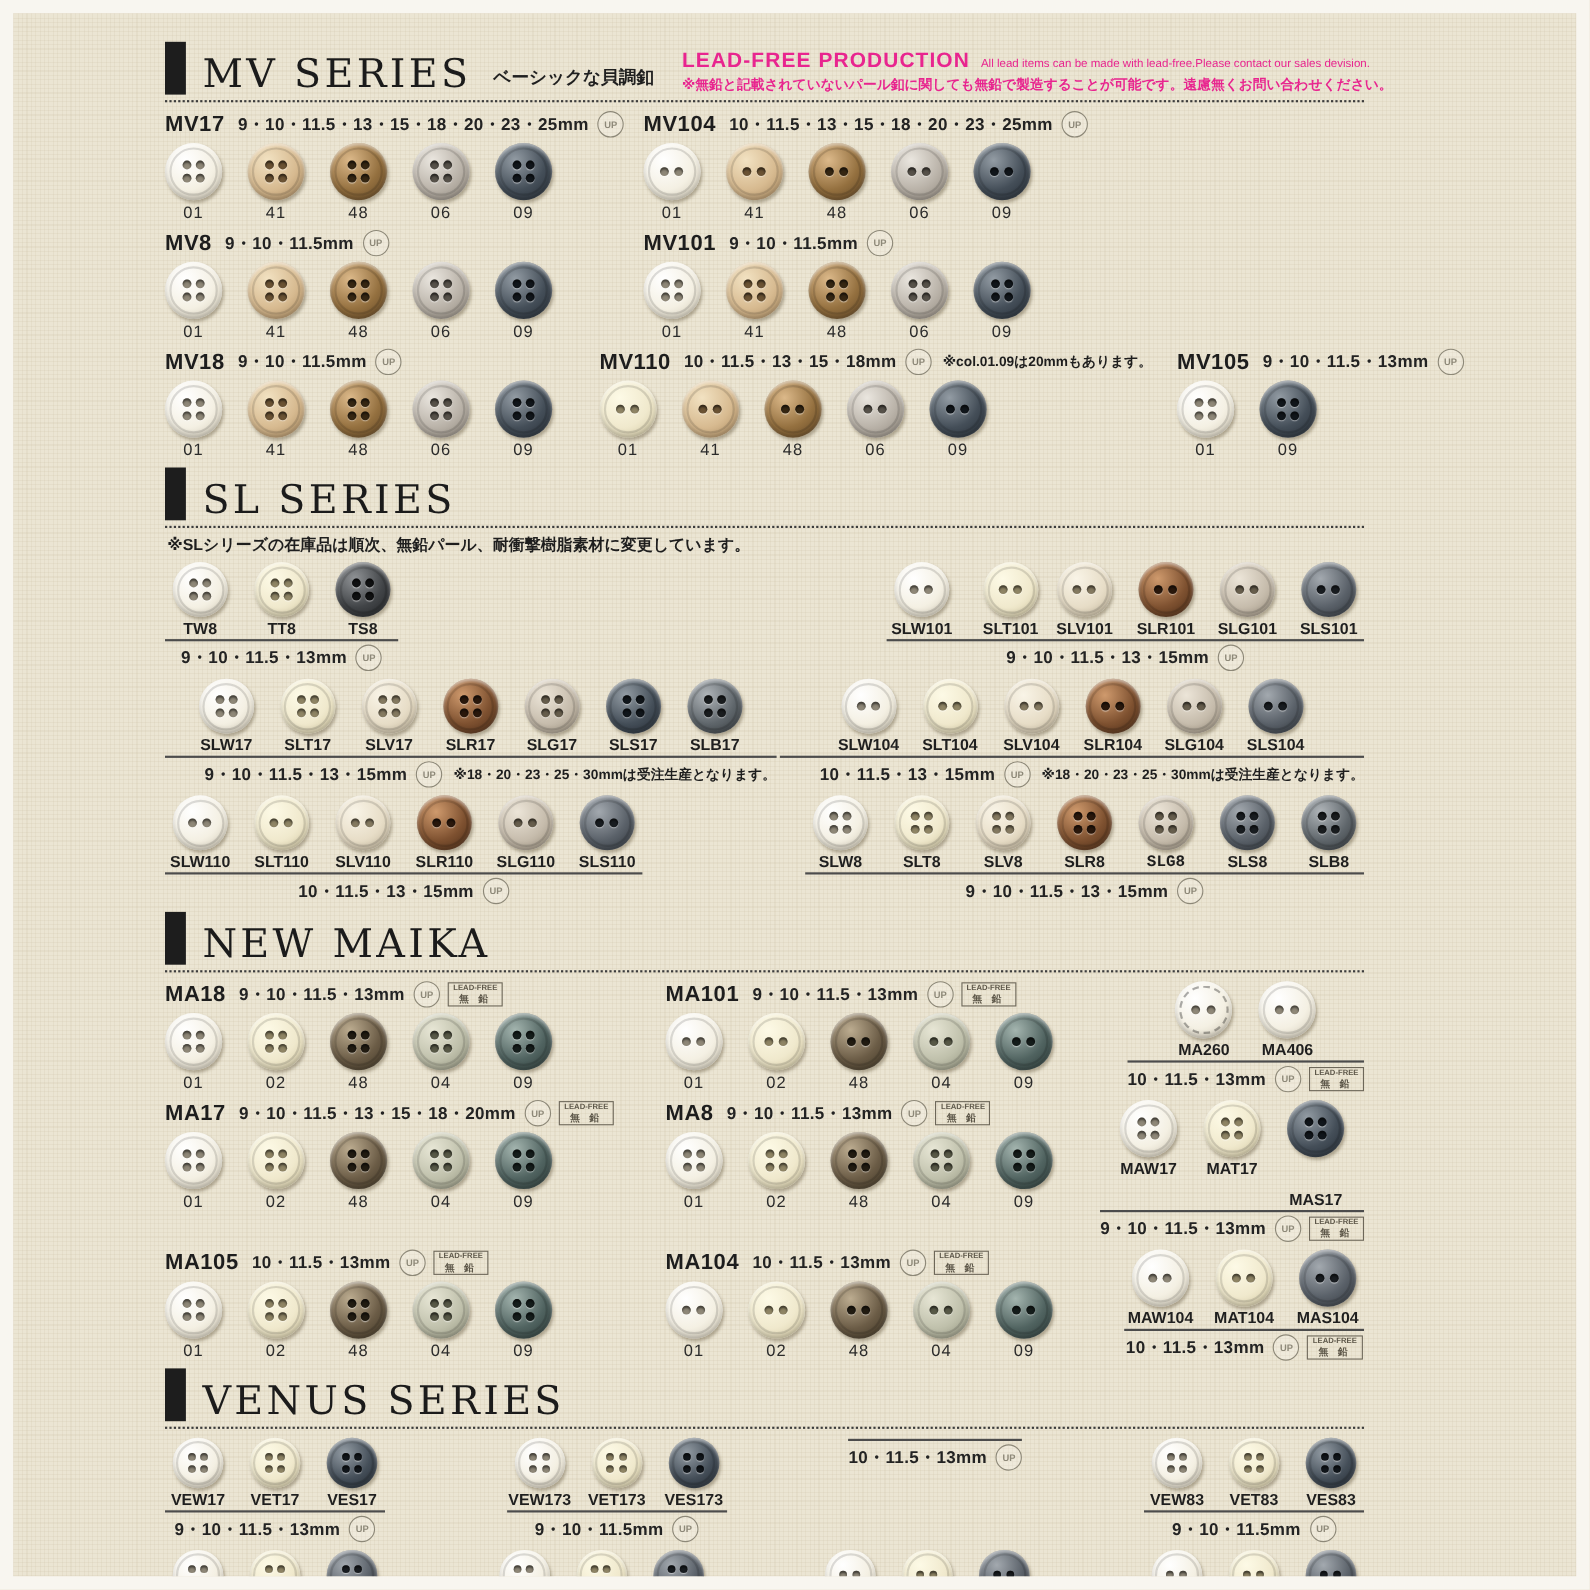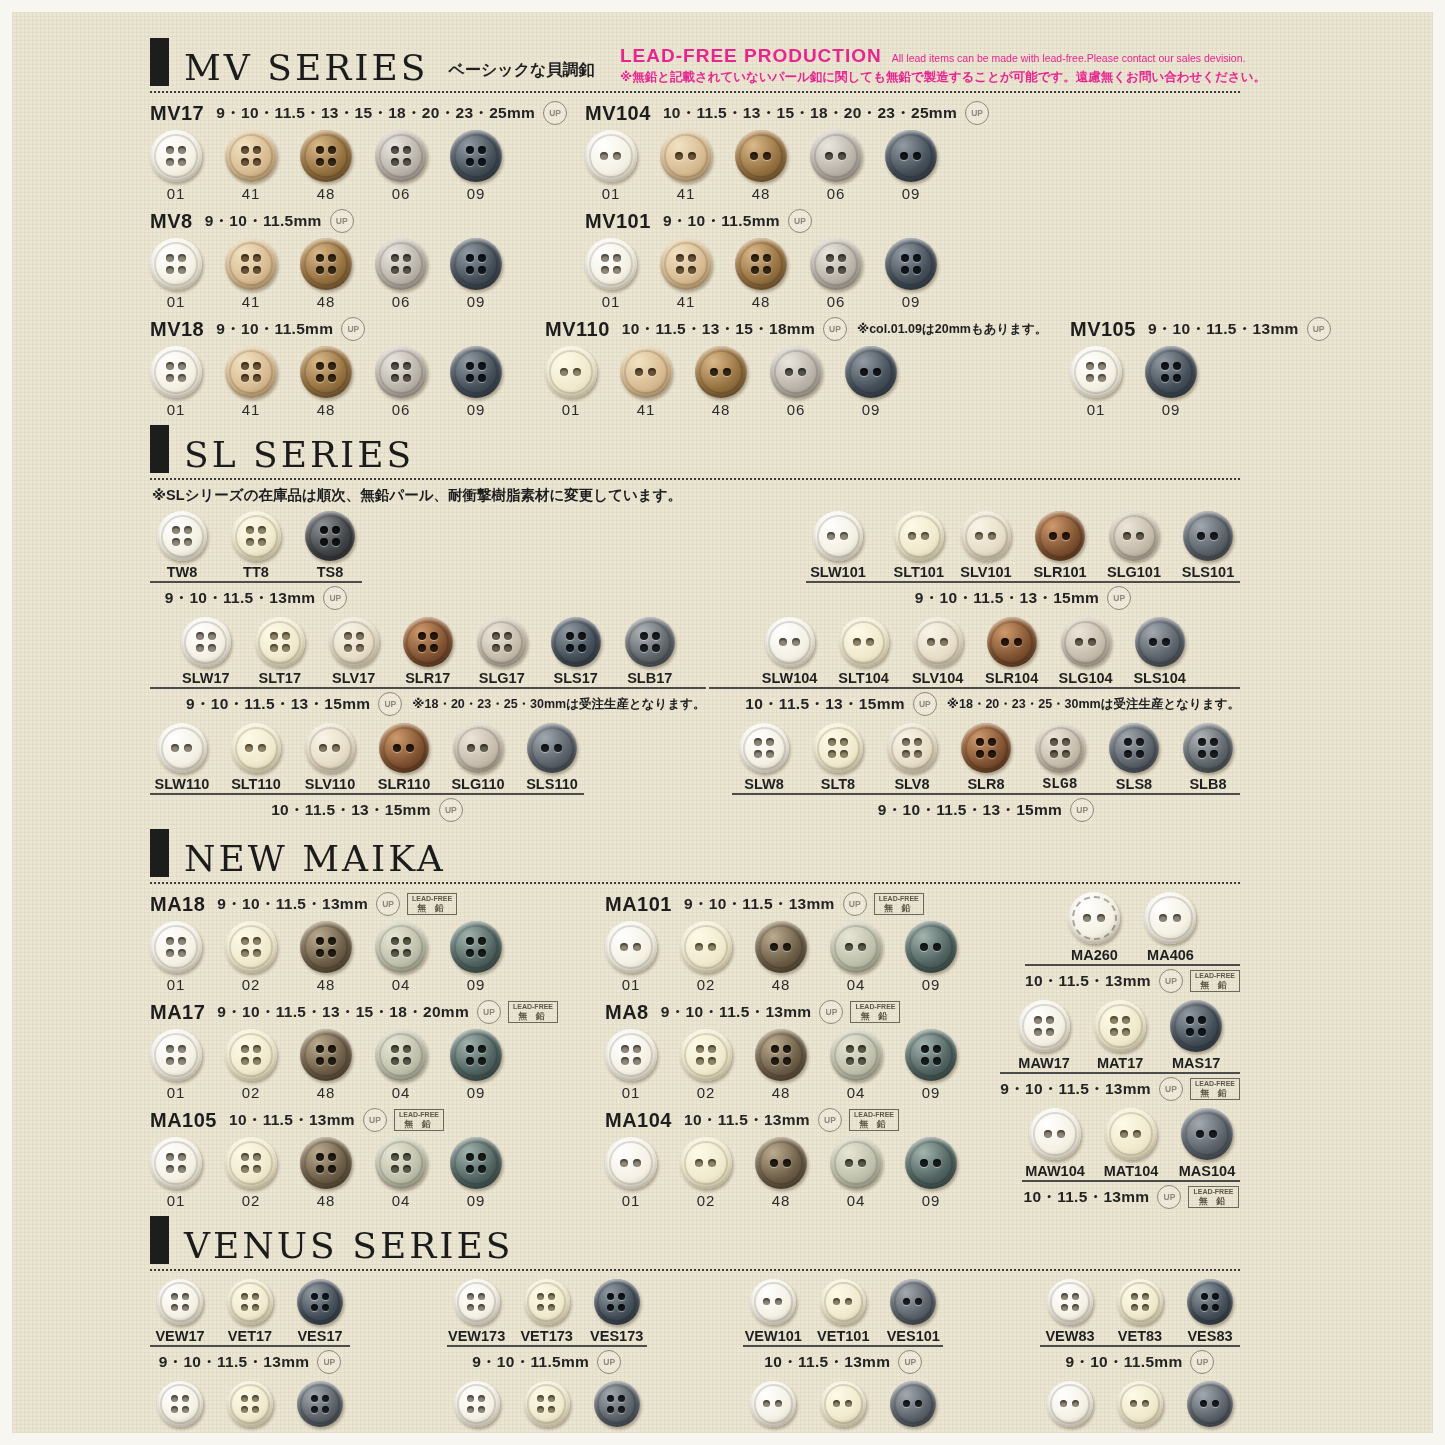--- a/index.html
+++ b/index.html
@@ -1035,21 +1035,21 @@
                 </div>
                 <div class="nitem" style="width: 66px;">
                   <div class="btn" style="width: 52px; height: 52px; background: radial-gradient(circle at 35% 30%, rgb(253, 250, 230) 0%, rgb(240, 233, 205) 55%, rgb(208, 197, 158) 100%);">
                     <span class="hole" style="width: 8px; height: 8px; left: 30%; top: 30%; background: rgb(143, 133, 101);"></span>
                     <span class="hole" style="width: 8px; height: 8px; left: 54%; top: 30%; background: rgb(143, 133, 101);"></span>
                     <span class="hole" style="width: 8px; height: 8px; left: 30%; top: 54%; background: rgb(143, 133, 101);"></span>
                     <span class="hole" style="width: 8px; height: 8px; left: 54%; top: 54%; background: rgb(143, 133, 101);"></span>
                   </div>
                   <div class="nname">MAT17</div>
                 </div>
-                <div class="nitem" style="width: 66px;">
+                <div class="nitem" style="width: 66px; gap: 28px;">
                   <div class="btn" style="width: 52px; height: 52px; background: radial-gradient(circle at 35% 30%, rgb(147, 156, 164) 0%, rgb(68, 78, 88) 55%, rgb(36, 43, 51) 100%);">
                     <span class="hole" style="width: 8px; height: 8px; left: 30%; top: 30%; background: rgb(17, 22, 27);"></span>
                     <span class="hole" style="width: 8px; height: 8px; left: 54%; top: 30%; background: rgb(17, 22, 27);"></span>
                     <span class="hole" style="width: 8px; height: 8px; left: 30%; top: 54%; background: rgb(17, 22, 27);"></span>
                     <span class="hole" style="width: 8px; height: 8px; left: 54%; top: 54%; background: rgb(17, 22, 27);"></span>
                   </div>
                   <div class="nname">MAS17</div>
                 </div>
               </div>
               <div class="nline"></div>
@@ -1281,43 +1281,20 @@
                 <div class="nname">VES173</div>
               </div>
             </div>
             <div class="nline"></div>
             <div class="nsizerow">
               <span class="csize">9・10・11.5mm</span>
               <span class="upb">UP</span>
             </div>
           </div>
           <div class="ngroup pcol">
-            <div class="nitems">
-              <div class="nitem" style="width: 60px;">
-                <div class="btn" style="width: 46px; height: 46px; background: radial-gradient(circle at 35% 30%, rgb(255, 255, 255) 0%, rgb(244, 240, 227) 55%, rgb(205, 197, 177) 100%);">
-                  <span class="hole" style="width: 7px; height: 7px; left: 28%; top: 42%; background: rgb(143, 136, 120);"></span>
-                  <span class="hole" style="width: 7px; height: 7px; left: 54%; top: 42%; background: rgb(143, 136, 120);"></span>
-                </div>
-                <div class="nname">VEW101</div>
-              </div>
-              <div class="nitem" style="width: 60px;">
-                <div class="btn" style="width: 46px; height: 46px; background: radial-gradient(circle at 35% 30%, rgb(253, 250, 230) 0%, rgb(240, 233, 205) 55%, rgb(208, 197, 158) 100%);">
-                  <span class="hole" style="width: 7px; height: 7px; left: 28%; top: 42%; background: rgb(143, 133, 101);"></span>
-                  <span class="hole" style="width: 7px; height: 7px; left: 54%; top: 42%; background: rgb(143, 133, 101);"></span>
-                </div>
-                <div class="nname">VET101</div>
-              </div>
-              <div class="nitem" style="width: 60px;">
-                <div class="btn" style="width: 46px; height: 46px; background: radial-gradient(circle at 35% 30%, rgb(163, 169, 175) 0%, rgb(90, 97, 105) 55%, rgb(49, 54, 60) 100%);">
-                  <span class="hole" style="width: 7px; height: 7px; left: 28%; top: 42%; background: rgb(25, 29, 33);"></span>
-                  <span class="hole" style="width: 7px; height: 7px; left: 54%; top: 42%; background: rgb(25, 29, 33);"></span>
-                </div>
-                <div class="nname">VES101</div>
-              </div>
-            </div>
             <div class="nline"></div>
             <div class="nsizerow">
               <span class="csize">10・11.5・13mm</span>
               <span class="upb">UP</span>
             </div>
           </div>
           <div class="ngroup pcol">
             <div class="nitems">
               <div class="nitem" style="width: 60px;">
                 <div class="btn" style="width: 46px; height: 46px; background: radial-gradient(circle at 35% 30%, rgb(255, 255, 255) 0%, rgb(244, 240, 227) 55%, rgb(205, 197, 177) 100%);">

